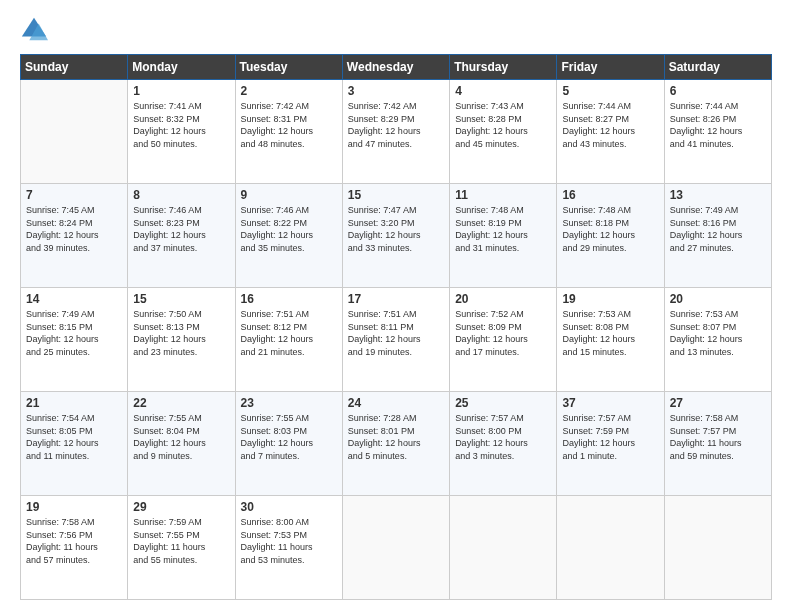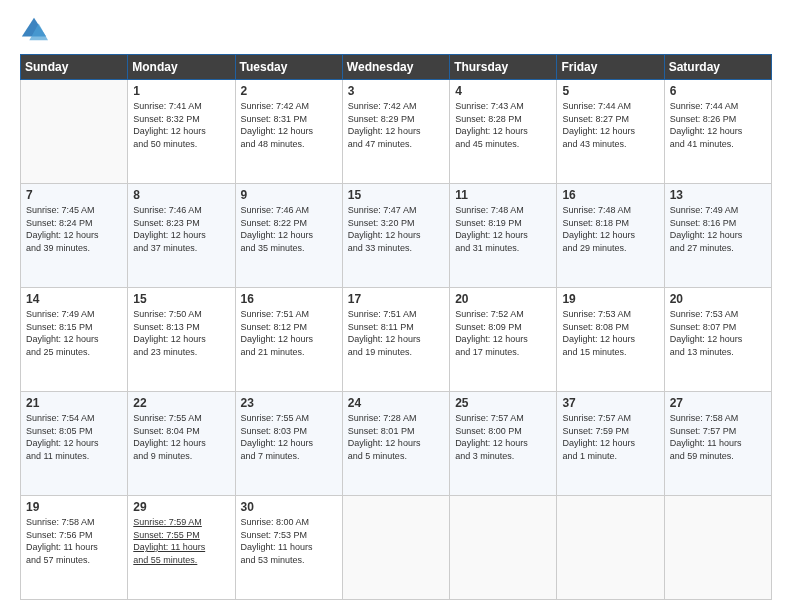--- a/index.html
+++ b/index.html
@@ -330,21 +330,21 @@
         <tr>
           <td>
             <span class="day-number">19</span>
             <div class="cell-text" style="white-space: pre-line;">Sunrise: 7:58 AM
 Sunset: 7:56 PM
 Daylight: 11 hours
 and 57 minutes.</div>
           </td>
           <td>
             <span class="day-number">29</span>
-            <div class="cell-text" style="white-space: pre-line; text-decoration: underline;">Sunrise: 7:59 AM
+            <div class="cell-text" style="white-space: pre-line;">Sunrise: 7:59 AM
 Sunset: 7:55 PM
 Daylight: 11 hours
 and 55 minutes.</div>
           </td>
           <td>
             <span class="day-number">30</span>
             <div class="cell-text" style="white-space: pre-line;">Sunrise: 8:00 AM
 Sunset: 7:53 PM
 Daylight: 11 hours
 and 53 minutes.</div>

